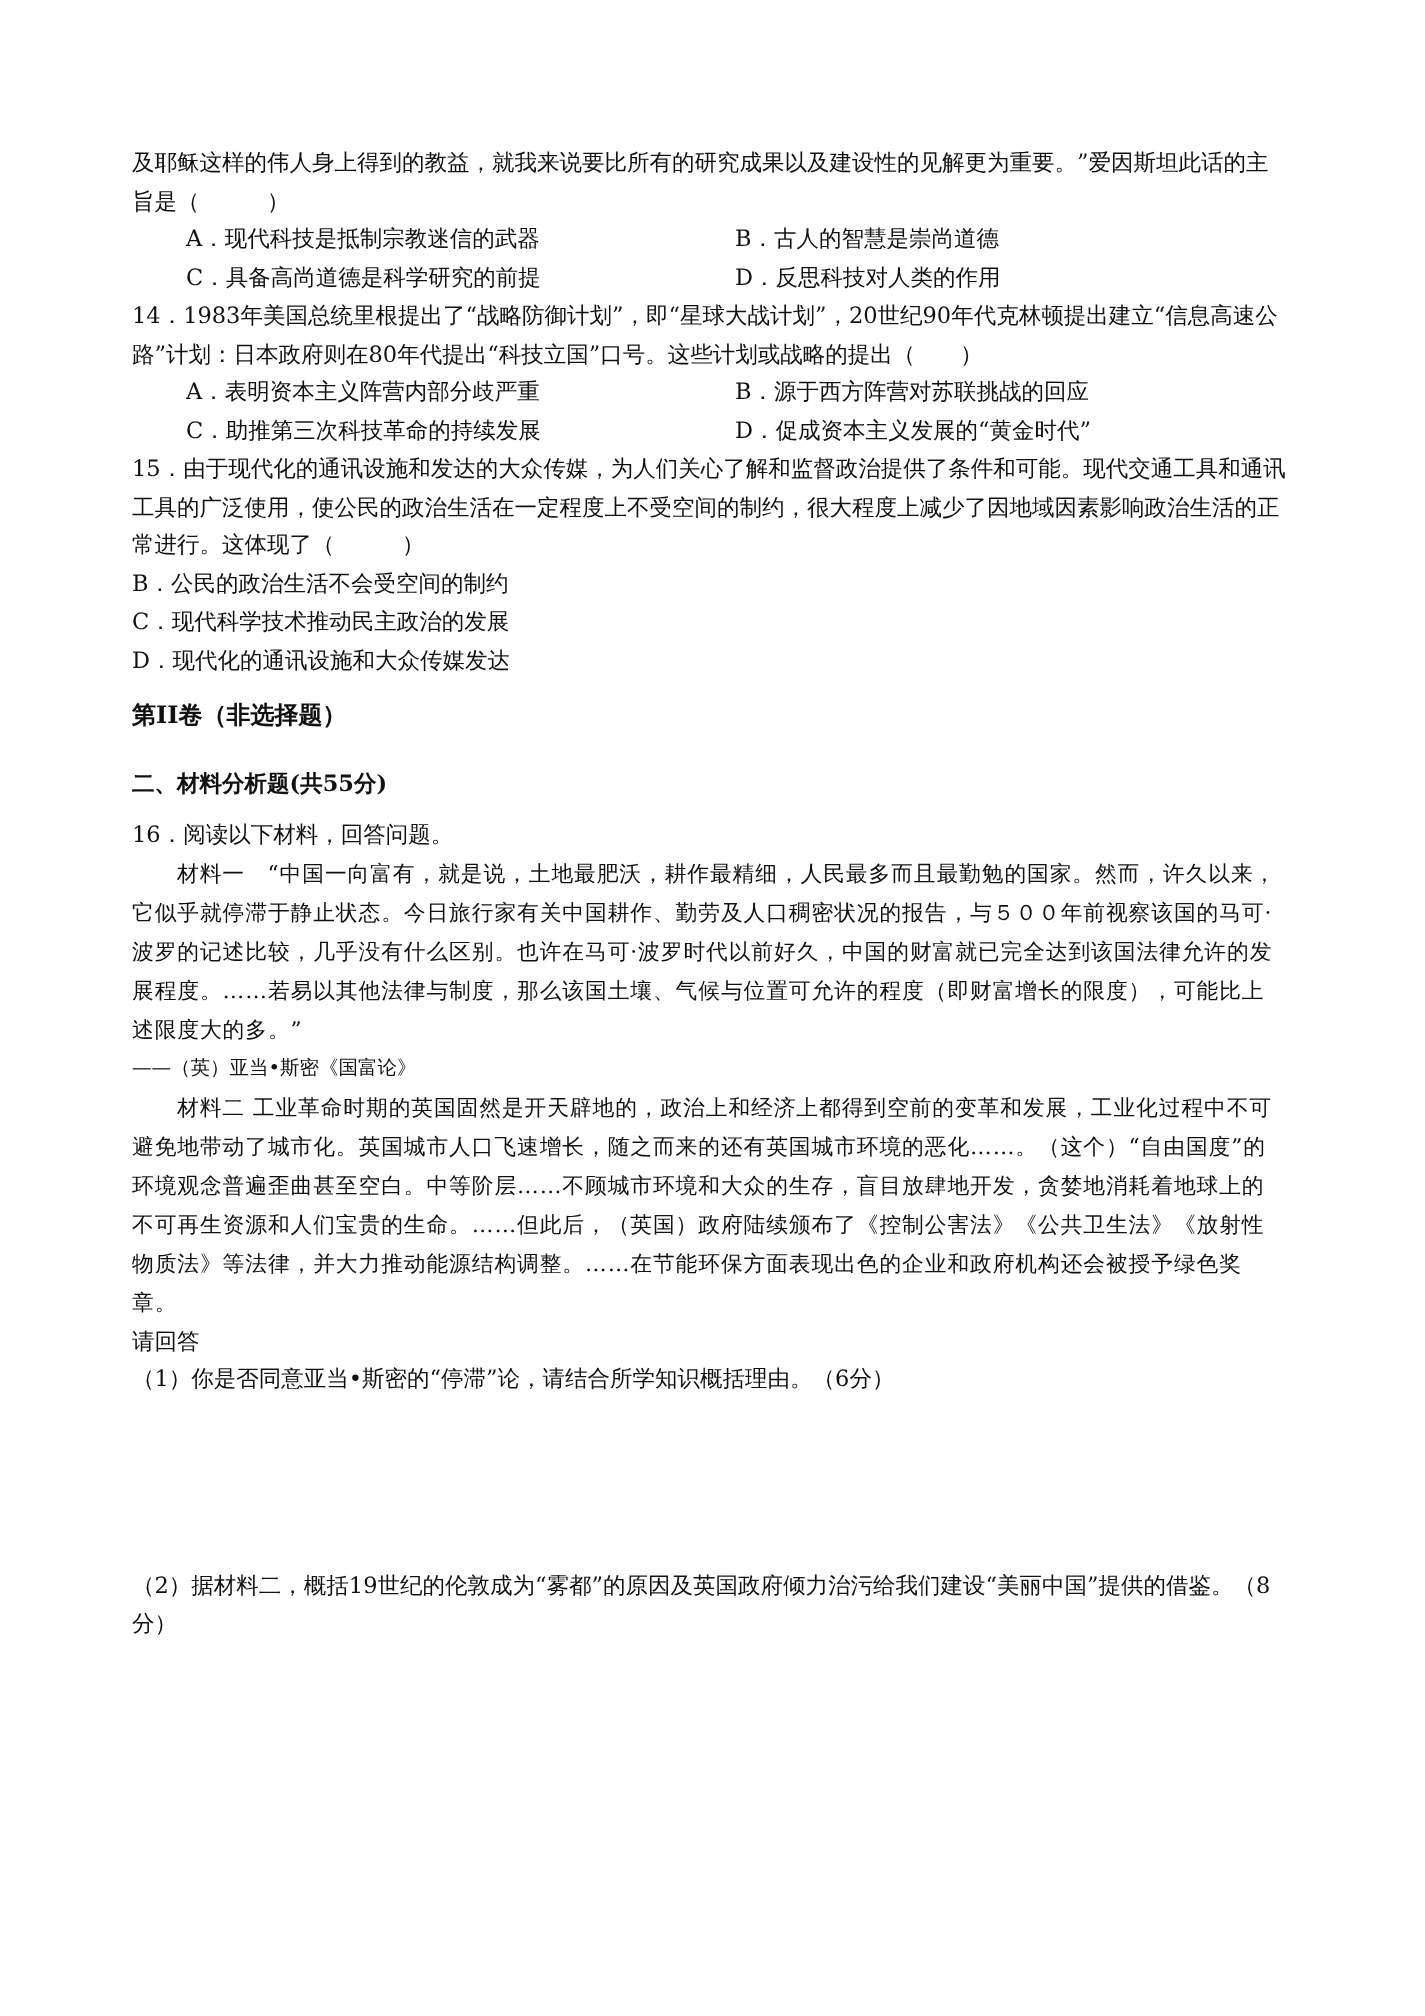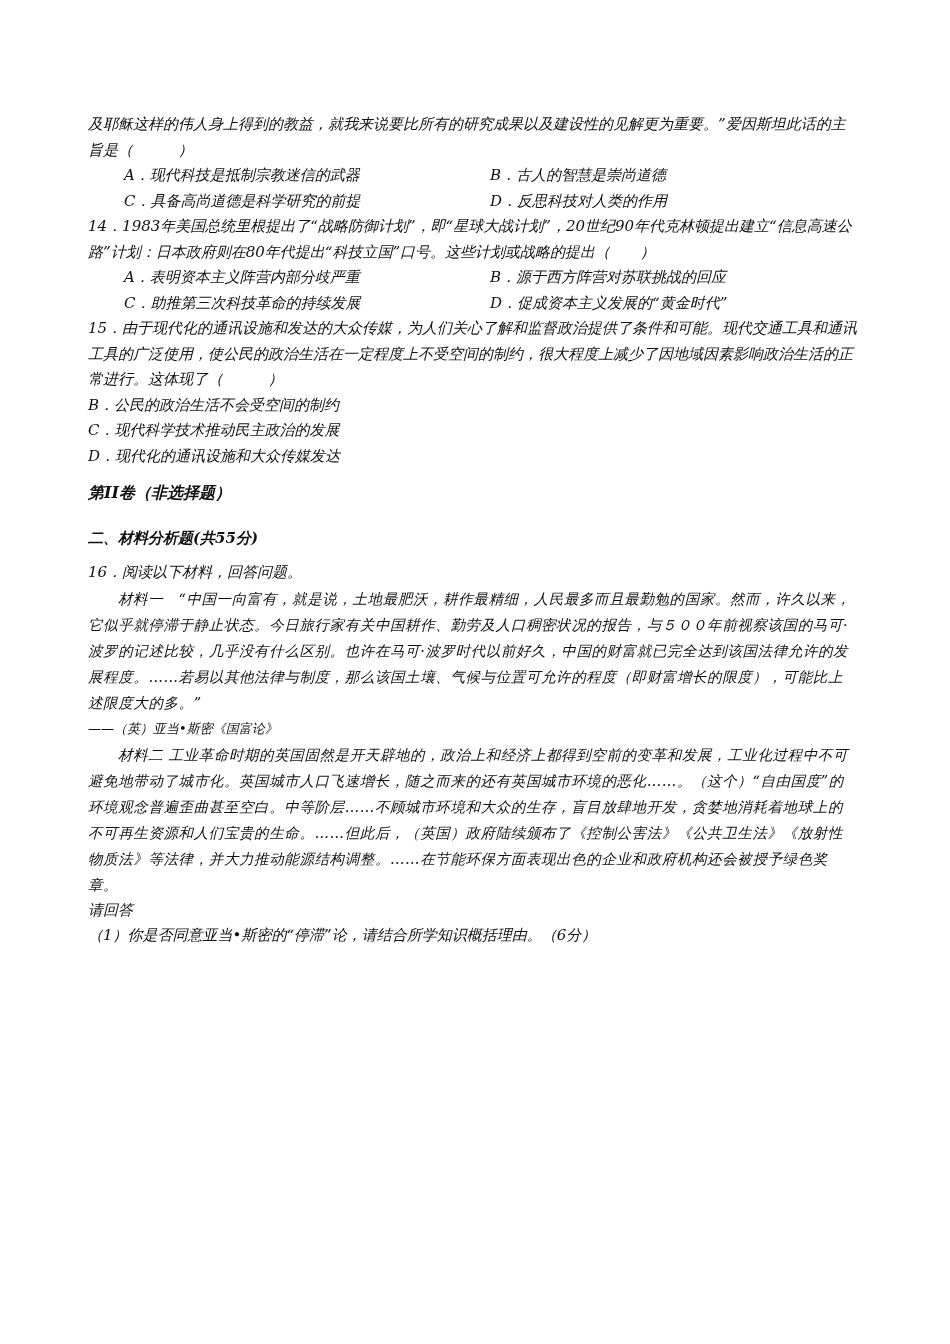--- a/index.html
+++ b/index.html
@@ -1,18 +1,18 @@
 <!DOCTYPE html>
 <html><head>
 <meta charset="utf-8">
 <style>
   html, body { margin: 0; padding: 0; background: #ffffff; }
   body { width: 950px; height: 1344px; position: relative; overflow: hidden;
          font-family: "DejaVu Serif", "Liberation Serif", serif; color: #111; }
-  .page { position: absolute; left: 88px; top: 112px; width: 770px; font-style: italic; }
+  .page { position: absolute; left: 88px; top: 96px; width: 770px; }
   .line { font-size: 15px; line-height: 25.5px; white-space: nowrap; letter-spacing: 0px; }
   .wrap { white-space: normal; }
   .opts2 { display: flex; font-size: 15px; line-height: 25.5px; }
   .opts2 .o { width: 330px; white-space: nowrap; margin-left: 36px; }
   .section-title { text-align: left; font-size: 16px; font-weight: bold; margin-top: 14px; margin-bottom: 22px; }
   .part-head { font-size: 15px; font-weight: bold; margin-bottom: 10px; line-height: 24px; }
   .mat { font-size: 14.5px; line-height: 26px; text-indent: 30px; letter-spacing: 0.6px; }
   .source { text-align: left; font-size: 13px; line-height: 26px; }
   .q { font-size: 15px; line-height: 25.5px; }
   .answer-space { height: 112px; }
@@ -57,15 +57,16 @@
   <div class="part-head">二、材料分析题(共55分)</div>
 
   <div>
     <div class="q">16．阅读以下材料，回答问题。</div>
     <div class="mat">材料一　“中国一向富有，就是说，土地最肥沃，耕作最精细，人民最多而且最勤勉的国家。然而，许久以来，它似乎就停滞于静止状态。今日旅行家有关中国耕作、勤劳及人口稠密状况的报告，与５００年前视察该国的马可·波罗的记述比较，几乎没有什么区别。也许在马可·波罗时代以前好久，中国的财富就已完全达到该国法律允许的发展程度。……若易以其他法律与制度，那么该国土壤、气候与位置可允许的程度（即财富增长的限度），可能比上述限度大的多。”</div>
     <div class="source">——（英）亚当•斯密《国富论》</div>
     <div class="mat">材料二 工业革命时期的英国固然是开天辟地的，政治上和经济上都得到空前的变革和发展，工业化过程中不可避免地带动了城市化。英国城市人口飞速增长，随之而来的还有英国城市环境的恶化……。（这个）“自由国度”的环境观念普遍歪曲甚至空白。中等阶层……不顾城市环境和大众的生存，盲目放肆地开发，贪婪地消耗着地球上的不可再生资源和人们宝贵的生命。……但此后，（英国）政府陆续颁布了《控制公害法》《公共卫生法》《放射性物质法》等法律，并大力推动能源结构调整。……在节能环保方面表现出色的企业和政府机构还会被授予绿色奖章。</div>
     <div class="q">请回答</div>
     <div class="q">（1）你是否同意亚当•斯密的“停滞”论，请结合所学知识概括理由。（6分）</div>
     <div class="answer-space"></div>
+    <div class="q">（2）据材料二，概括19世纪的伦敦成为“雾都”的原因及英国政府倾力治污给我们建设“美丽中国”提供的借鉴。（8分）</div>
   </div>
 
 </div>
 
 </body></html>

